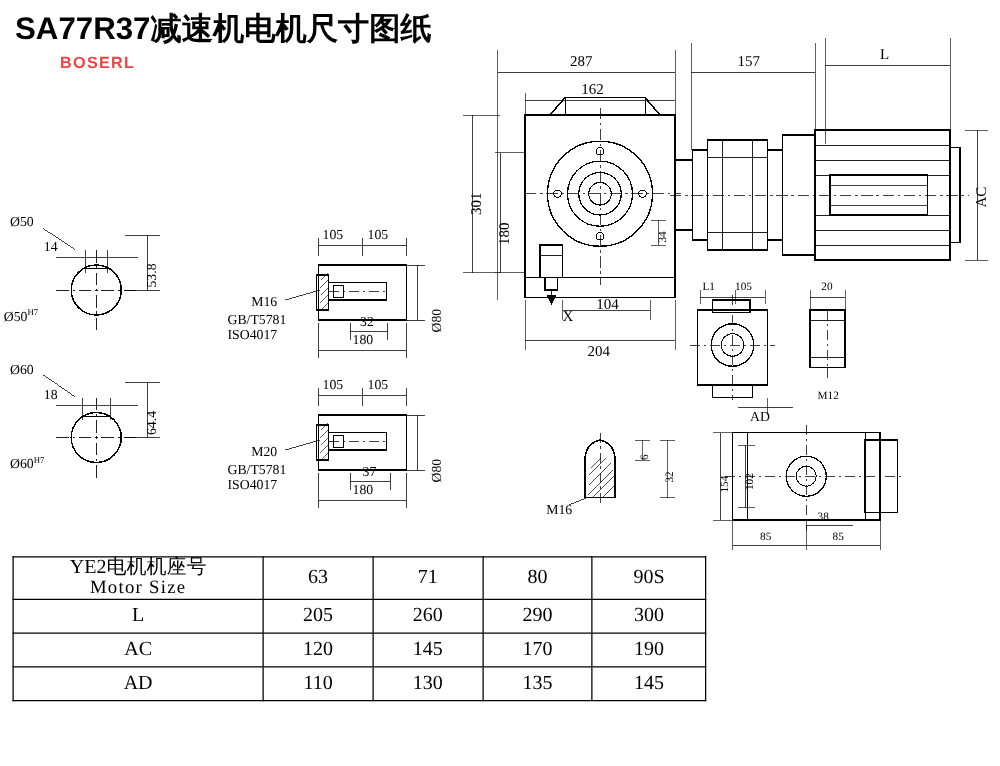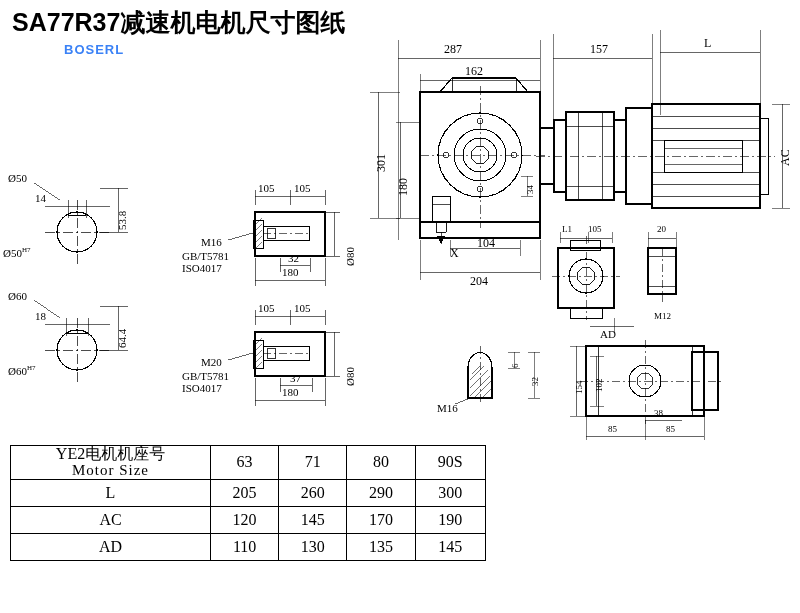--- a/index.html
+++ b/index.html
@@ -13,41 +13,40 @@
   }
   .title{
     position:absolute;left:12px;top:6px;
     font-size:25px;font-weight:bold;
     letter-spacing:0px;
     white-space:nowrap;
     font-family:"Liberation Sans", sans-serif;
   }
   .logo{
     position:absolute;left:48px;top:42px;
-    font-size:13px;font-weight:bold;color:#3b82f6;
+    font-size:13px;font-weight:bold;color:#ef4444;
     letter-spacing:1px;
-    margin-left:16px;
   }
   .lbl{
     position:absolute;
     font-size:11px;
     font-family:"Liberation Serif", serif;
     white-space:nowrap;
     color:#000;
   }
   .lbl.small{font-size:9px;}
   .vert{
     transform-origin:left top;
     transform:rotate(-90deg);
   }
   svg{position:absolute;left:0;top:0;}
   
   .spec-table{
     position:absolute;left:10px;top:445px;
-    width:476px;
+    width:555px;
     border-collapse:collapse;
     font-family:"Liberation Serif", serif;
   }
   .spec-table td{
     border:1px solid #000;
     text-align:center;
     font-size:16px;
     height:26px;
     padding:0 2px;
   }
@@ -361,21 +360,21 @@
 
 <div class="lbl" style="left:258px;top:302px;">105</div>
 <div class="lbl" style="left:294px;top:302px;">105</div>
 <div class="lbl" style="left:201px;top:356px;">M20</div>
 <div class="lbl" style="left:182px;top:370px;">GB/T5781</div>
 <div class="lbl" style="left:182px;top:382px;">ISO4017</div>
 <div class="lbl" style="left:290px;top:372px;text-align:center;">37</div>
 <div class="lbl" style="left:282px;top:386px;">180</div>
 <div class="lbl vert" style="left:344px;top:386px;">Ø80</div>
 
-<div class="lbl" style="left:444px;top:42px;font-size:12px;">287</div>
+<div class="lbl" style="left:456px;top:42px;font-size:12px;">287</div>
 <div class="lbl" style="left:465px;top:64px;font-size:12px;">162</div>
 <div class="lbl" style="left:590px;top:42px;font-size:12px;">157</div>
 <div class="lbl" style="left:704px;top:36px;font-size:12px;">L</div>
 <div class="lbl vert" style="left:374px;top:172px;font-size:12px;">301</div>
 <div class="lbl vert" style="left:396px;top:196px;font-size:12px;">180</div>
 <div class="lbl vert small" style="left:525px;top:194px;">34</div>
 <div class="lbl" style="left:477px;top:236px;font-size:12px;">104</div>
 <div class="lbl" style="left:470px;top:274px;font-size:12px;">204</div>
 <div class="lbl vert" style="left:778px;top:166px;font-size:12px;">AC</div>
 <div class="lbl" style="left:450px;top:246px;font-size:12px;">X</div>

